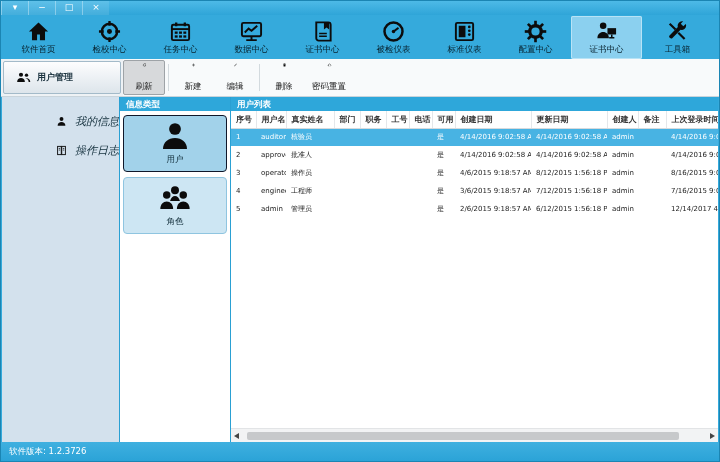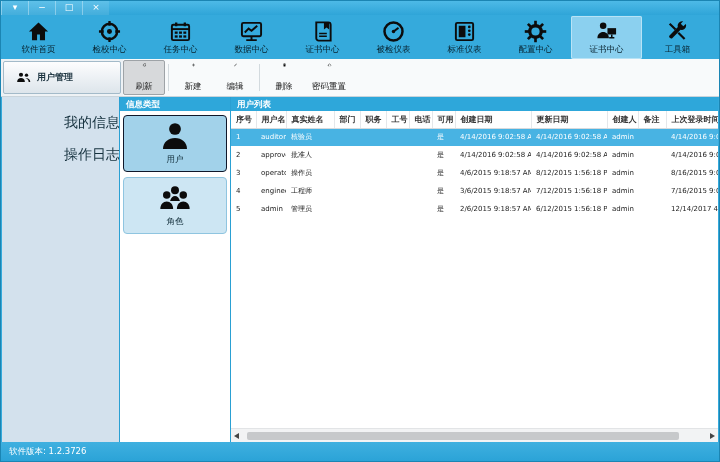--- a/index.html
+++ b/index.html
@@ -35,21 +35,21 @@
   .tb-btn svg { width:15px; height:15px; }
   .tb-btn span { font-size:8.5px; color:#1c1c1c; white-space:nowrap; }
   .tb-btn.pressed { background:#d7d9db; border-color:#9ea3a7; }
   .tb-sep { width:1px; background:#d3dade; margin:4px 3px; }
 
   
   .main { position:absolute; top:96px; left:1px; right:1px; bottom:19px; display:flex; }
   .sidebar { width:117px; background:#d3e1ed; padding-top:10px; }
   .side-item { display:flex; align-items:center; gap:8px; padding:7px 0 7px 54px; }
   .side-item svg { width:13px; height:13px; }
-  .side-item span { font-size:14px; color:#14303d; white-space:nowrap; }
+  .side-item span { font-size:11px; color:#14303d; white-space:nowrap;font-style:italic; }
 
   .panel-header { height:14px; background:#2ea7da; color:#fff; font-size:8.5px; font-weight:bold;
                   line-height:14px; padding-left:6px; flex:none; }
 
   .panel-mid { width:112px; background:#fff; border-left:1px solid #2aa0d3; border-right:1px solid #2aa0d3;
                display:flex; flex-direction:column; }
   .cards { padding:4px 3px; display:flex; flex-direction:column; gap:5px; }
   .card { height:57px; border-radius:4px; display:flex; flex-direction:column; align-items:center;
           justify-content:center; gap:1px; }
   .card.selected { background:#a2d2ea; border:1px solid #0f172a; }

